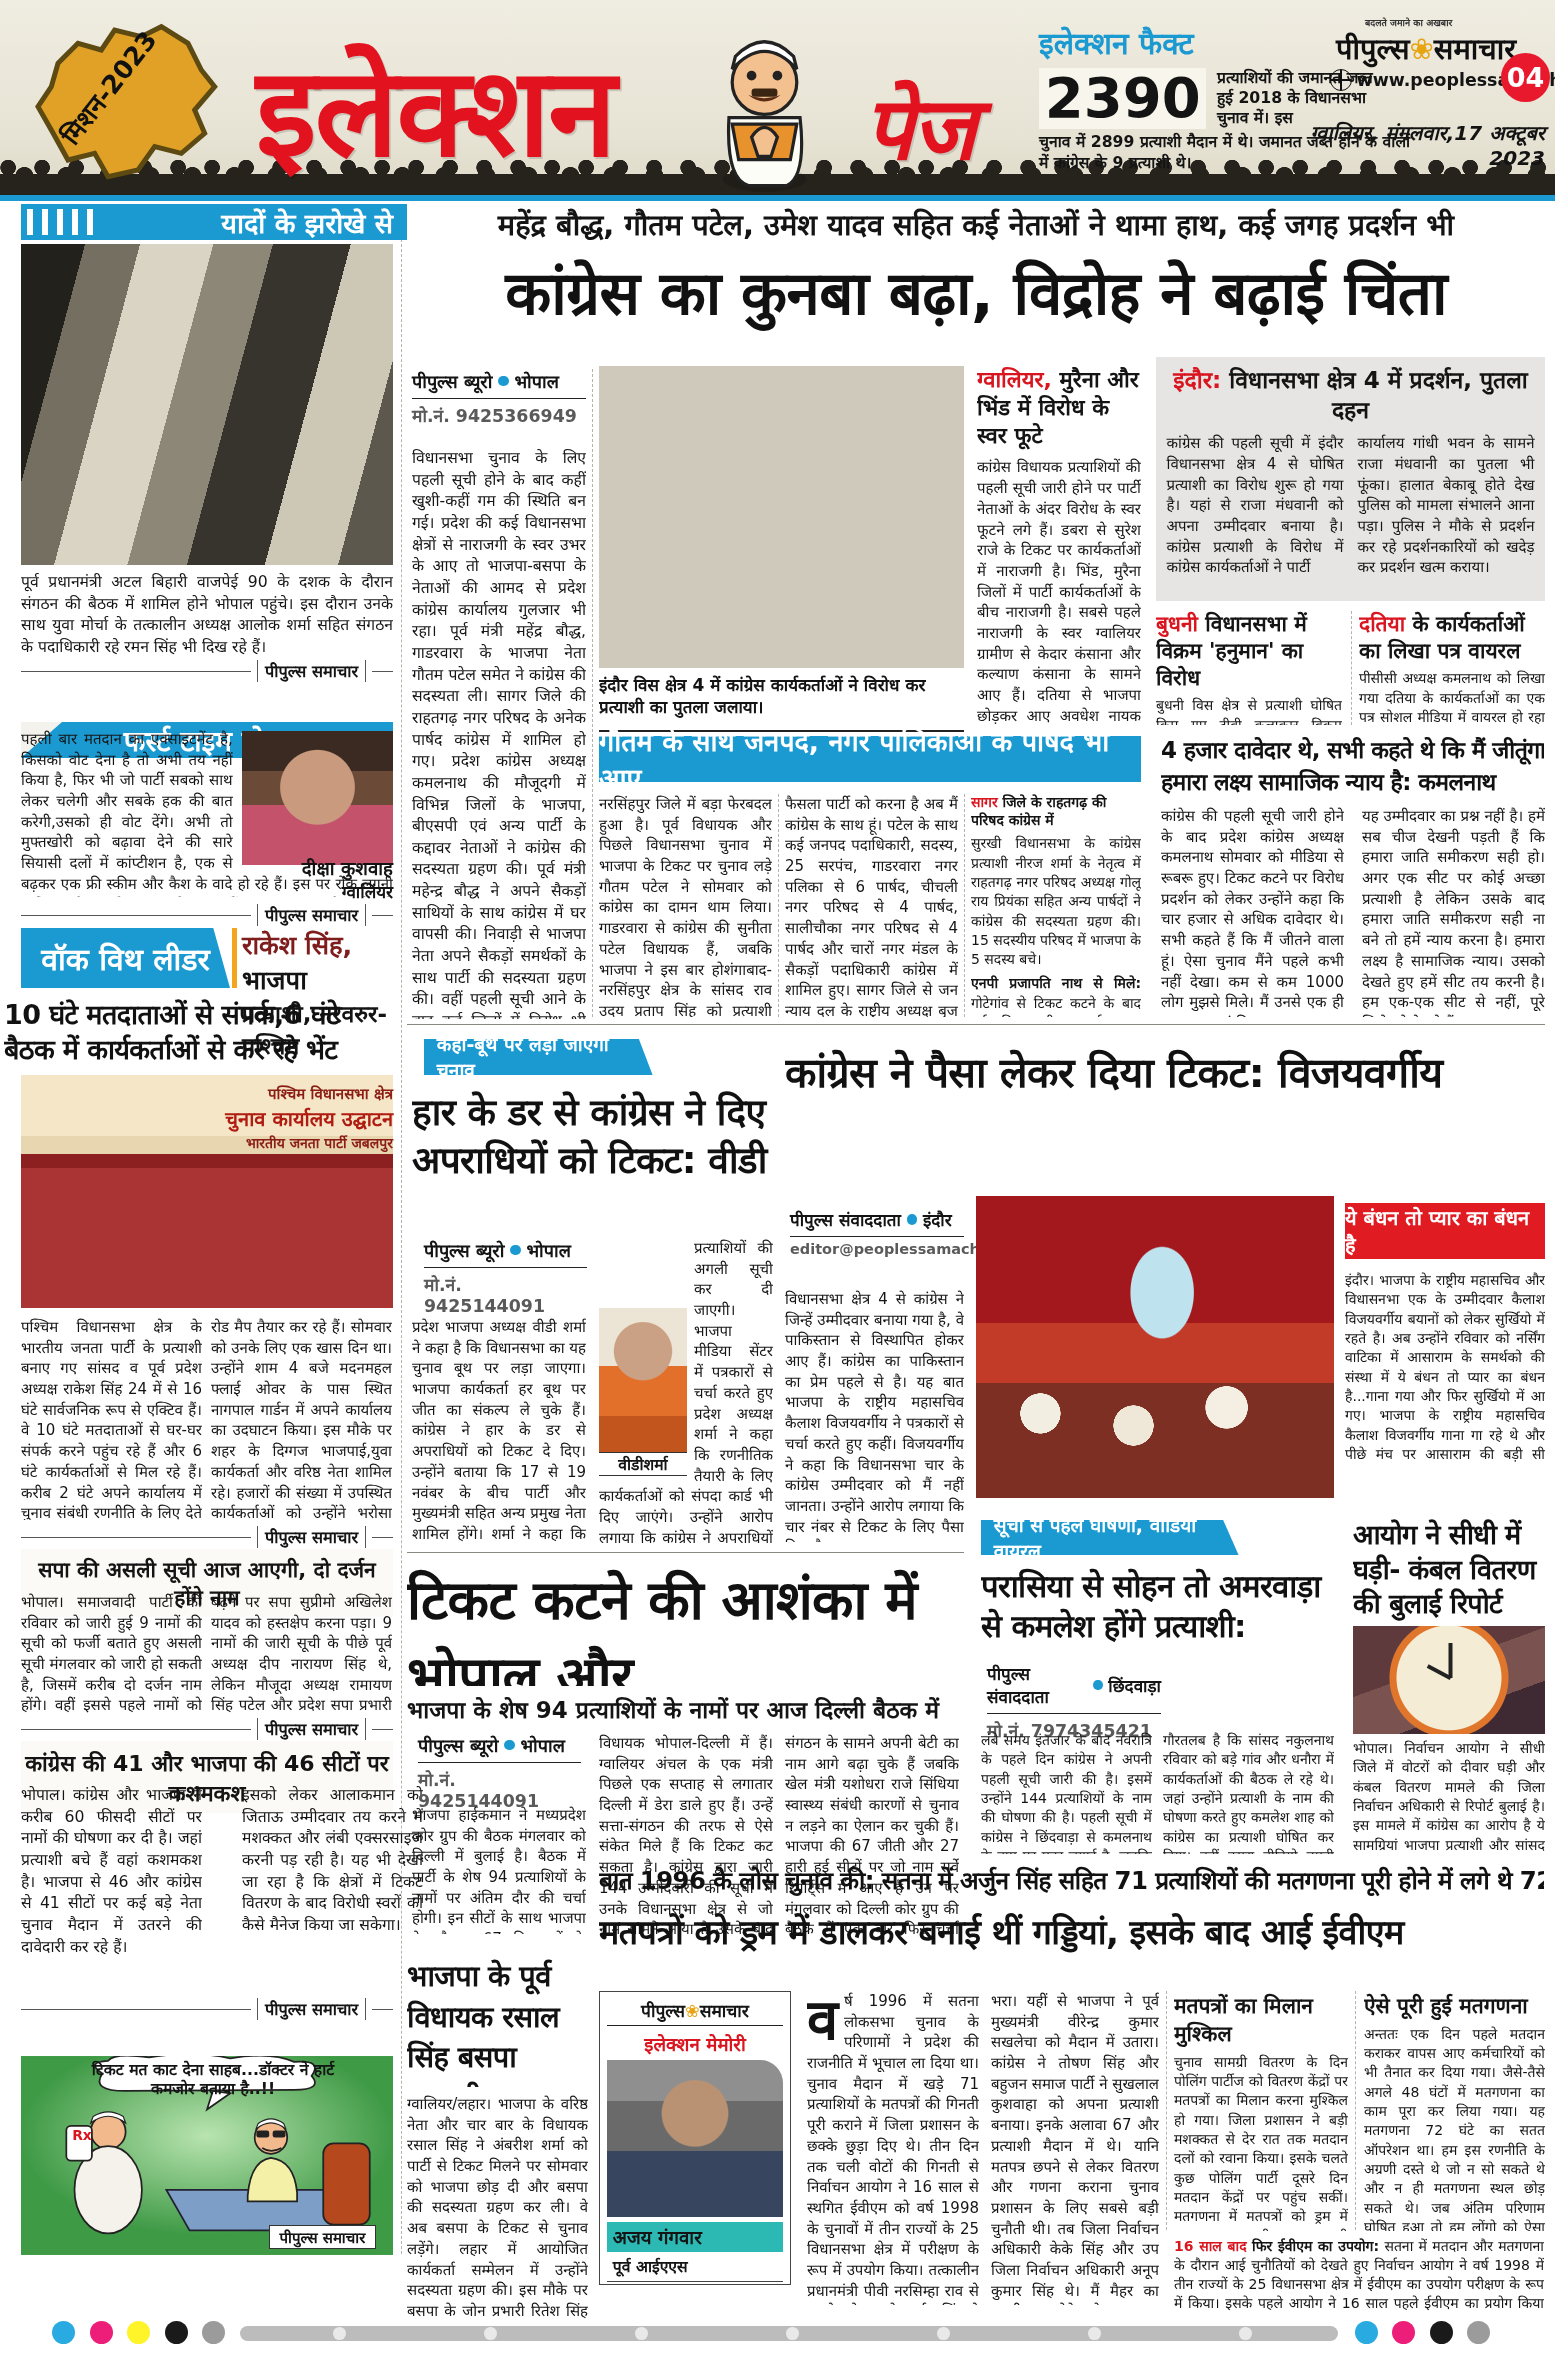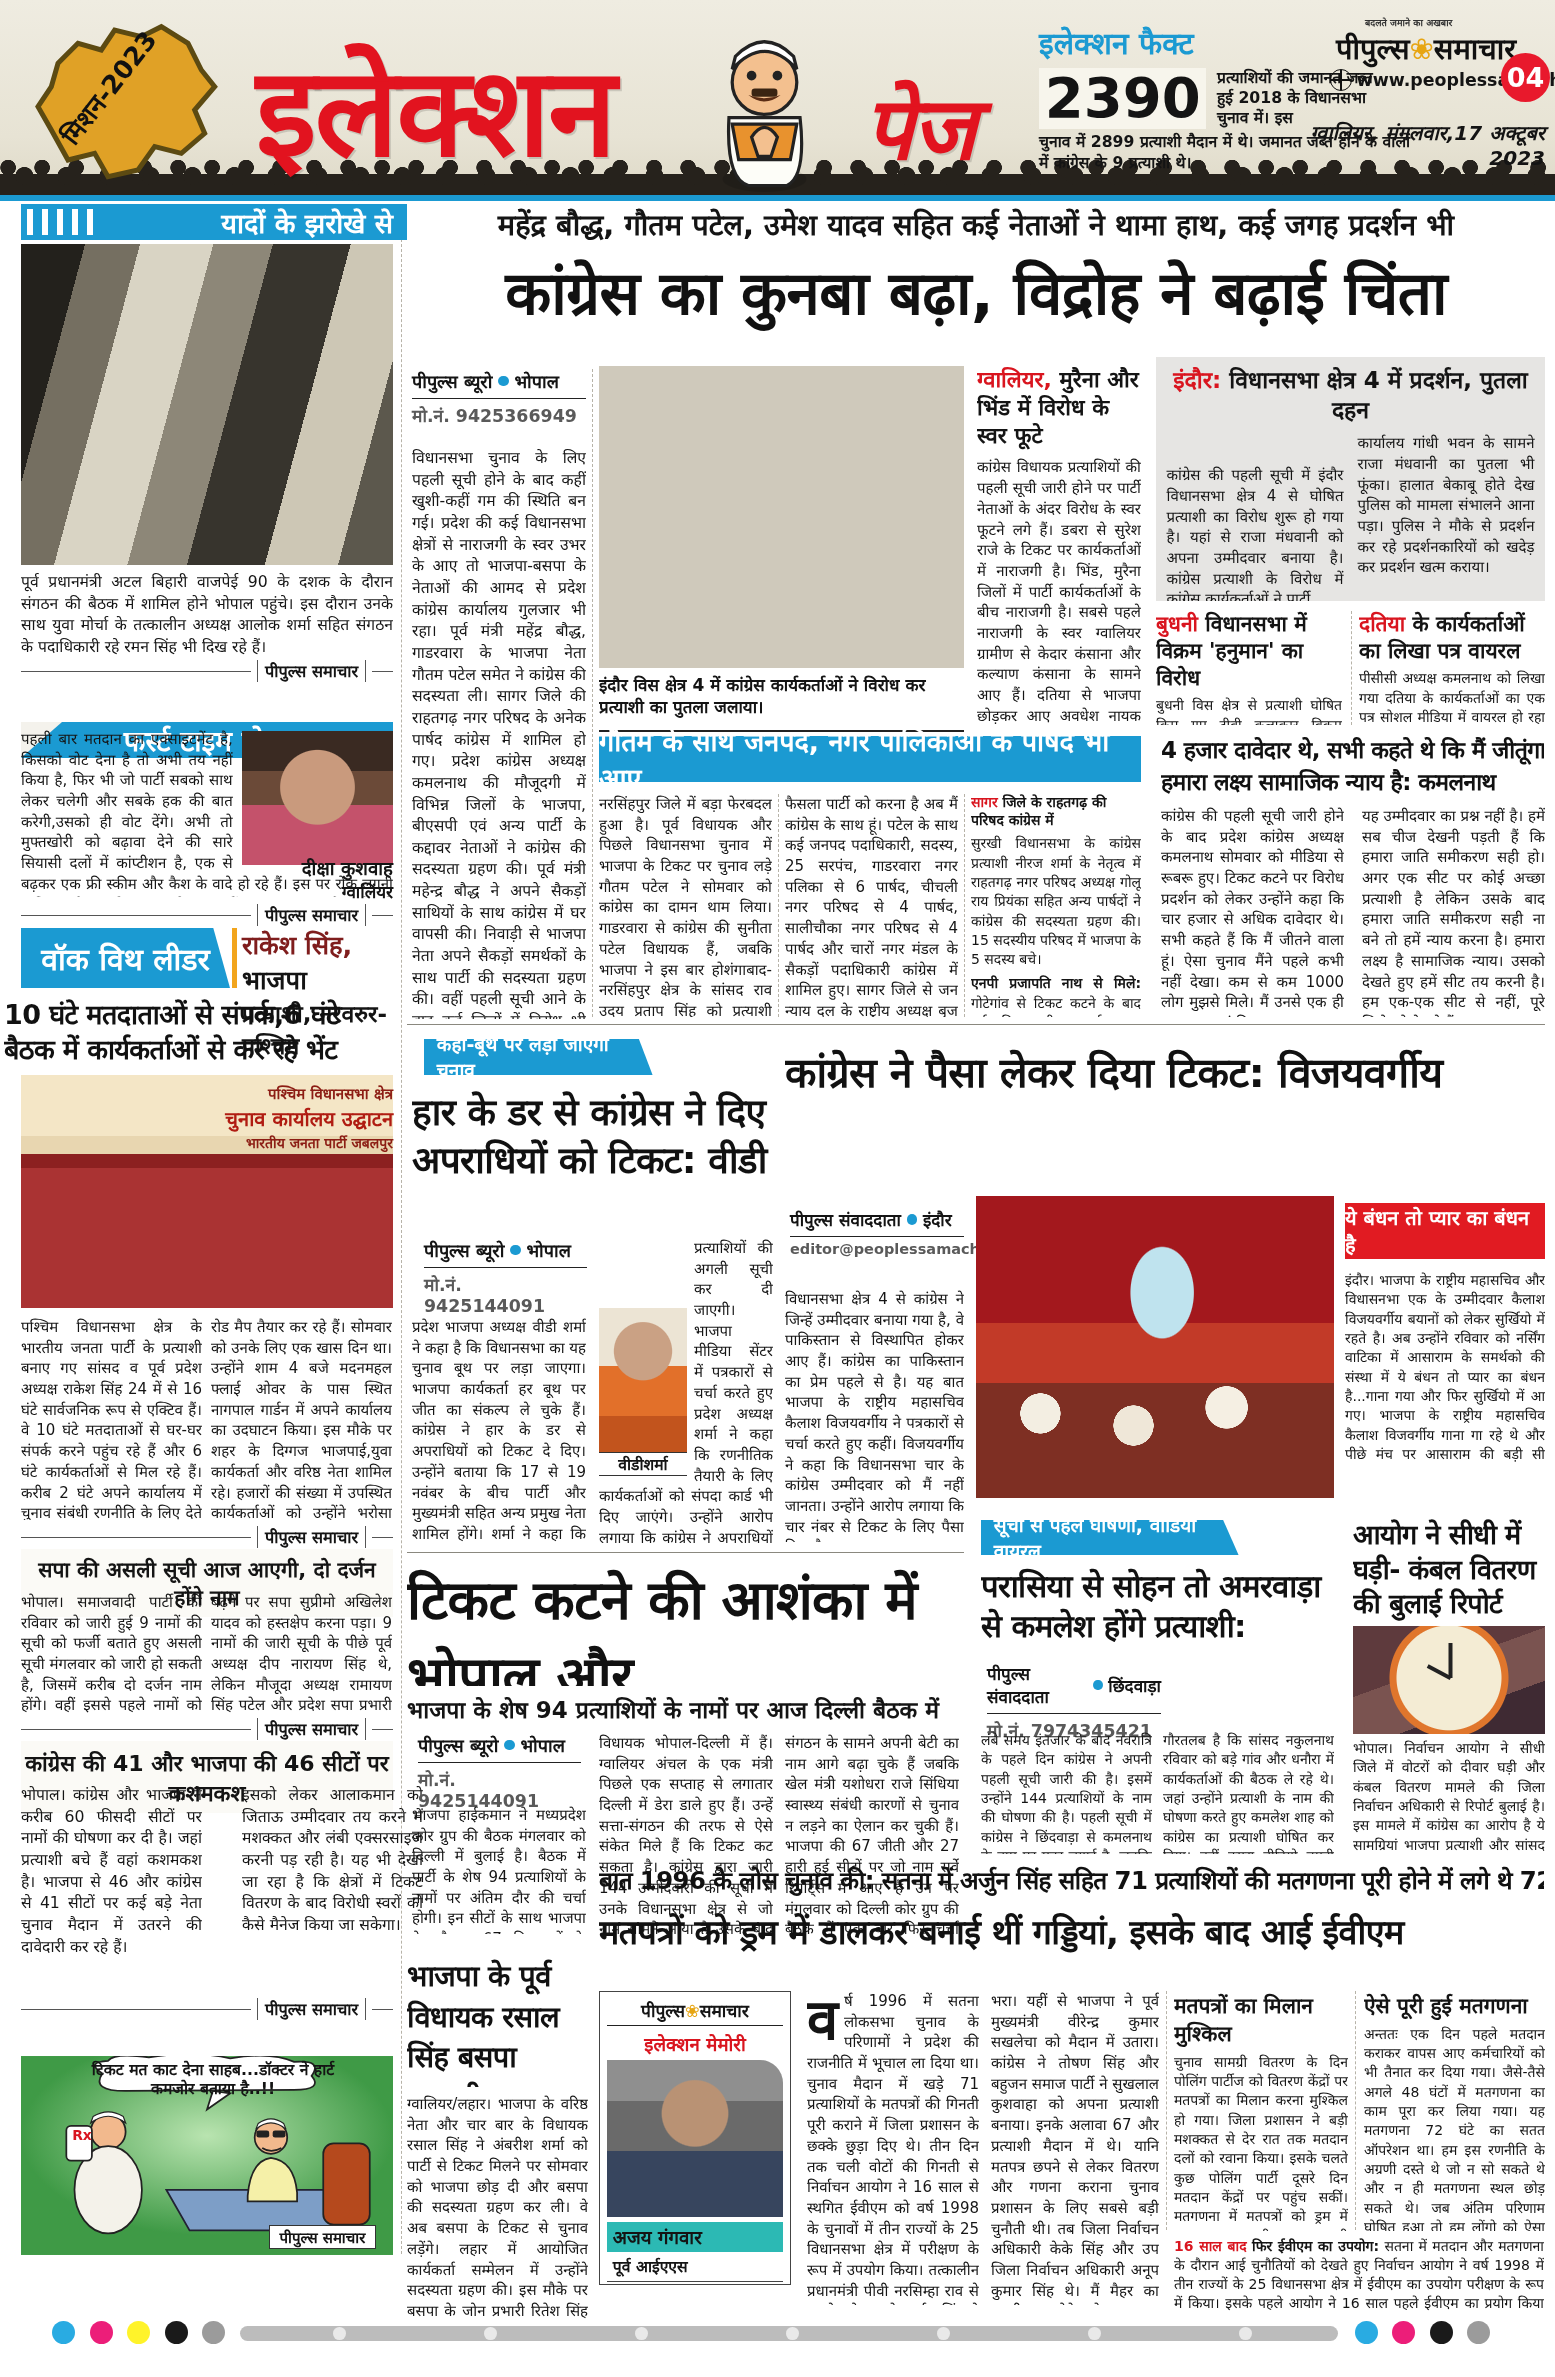--- a/index.html
+++ b/index.html
@@ -295,21 +295,21 @@
 <div class="abs capt ovh" style="left:599px;top:674px;width:365px;height:51px;">इंदौर विस क्षेत्र 4 में कांग्रेस कार्यकर्ताओं ने विरोध कर प्रत्याशी का पुतला जलाया।</div>
 
 <div class="abs ovh" style="left:977px;top:366px;width:164px;height:359px;">
   <div class="subhead-red"><span class="rd">ग्वालियर,</span> <span>मुरैना और भिंड में विरोध के स्वर फूटे</span></div>
   <div class="bodytxt sm" style="margin-top:7px;">कांग्रेस विधायक प्रत्याशियों की पहली सूची जारी होने पर पार्टी नेताओं के अंदर विरोध के स्वर फूटने लगे हैं। डबरा से सुरेश राजे के टिकट पर कार्यकर्ताओं में नाराजगी है। भिंड, मुरैना जिलों में पार्टी कार्यकर्ताओं के बीच नाराजगी है। सबसे पहले नाराजगी के स्वर ग्वालियर ग्रामीण से केदार कंसाना और कल्याण कंसाना के सामने आए हैं। दतिया से भाजपा छोड़कर आए अवधेश नायक को कांग्रेस का टिकट दिए जाने से पार्टी कार्यकर्ताओं विशेषकर राजेन्द्र भारती समर्थकों के बीच गहरी नाराजगी है।</div>
 </div>
 
 <div class="abs gray-box ovh" style="left:1156px;top:357px;width:389px;height:244px;padding:9.3px 10.5px;box-sizing:border-box;">
   <div class="subhead-red center" style="font-size:23px;"><span class="rd">इंदौर:</span> <span>विधानसभा क्षेत्र 4 में प्रदर्शन, पुतला दहन</span></div>
   <div style="display:flex;gap:14px;margin-top:8.1px;">
-    <div class="bodytxt sm" style="flex:1;margin-top:32px;">कांग्रेस की पहली सूची में इंदौर विधानसभा क्षेत्र 4 से घोषित प्रत्याशी का विरोध शुरू हो गया है। यहां से राजा मंधवानी को अपना उम्मीदवार बनाया है। कांग्रेस प्रत्याशी के विरोध में कांग्रेस कार्यकर्ताओं ने पार्टी</div>
+    <div class="bodytxt sm" style="flex:1;">कांग्रेस की पहली सूची में इंदौर विधानसभा क्षेत्र 4 से घोषित प्रत्याशी का विरोध शुरू हो गया है। यहां से राजा मंधवानी को अपना उम्मीदवार बनाया है। कांग्रेस प्रत्याशी के विरोध में कांग्रेस कार्यकर्ताओं ने पार्टी</div>
     <div class="bodytxt sm" style="flex:1;">कार्यालय गांधी भवन के सामने राजा मंधवानी का पुतला भी फूंका। हालात बेकाबू होते देख पुलिस को मामला संभालने आना पड़ा। पुलिस ने मौके से प्रदर्शन कर रहे प्रदर्शनकारियों को खदेड़ कर प्रदर्शन खत्म कराया।</div>
   </div>
 </div>
 
 <div class="abs ovh" style="left:1156px;top:611px;width:186px;height:114px;">
   <div class="subhead-red" style="font-size:21px;"><span class="rd">बुधनी</span> <span>विधानसभा में विक्रम 'हनुमान' का विरोध</span></div>
   <div class="bodytxt" style="font-size:14px;margin-top:4.6px;">बुधनी विस क्षेत्र से प्रत्याशी घोषित किए गए टीवी कलाकार विक्रम मस्ताल 'हनुमान' के खिलाफ भी विरोध के स्वर उठे हैं। बुधनी से कांग्रेस कार्यकर्ता संतोष शर्मा और अन्य सुबह कमलनाथ के निवास पर पहुंचे और विरोध दर्ज कराया।</div>
 </div>
 <div class="abs vsep" style="left:1351px;top:611px;height:114px;"></div>
 <div class="abs ovh" style="left:1359px;top:611px;width:186px;height:114px;">

